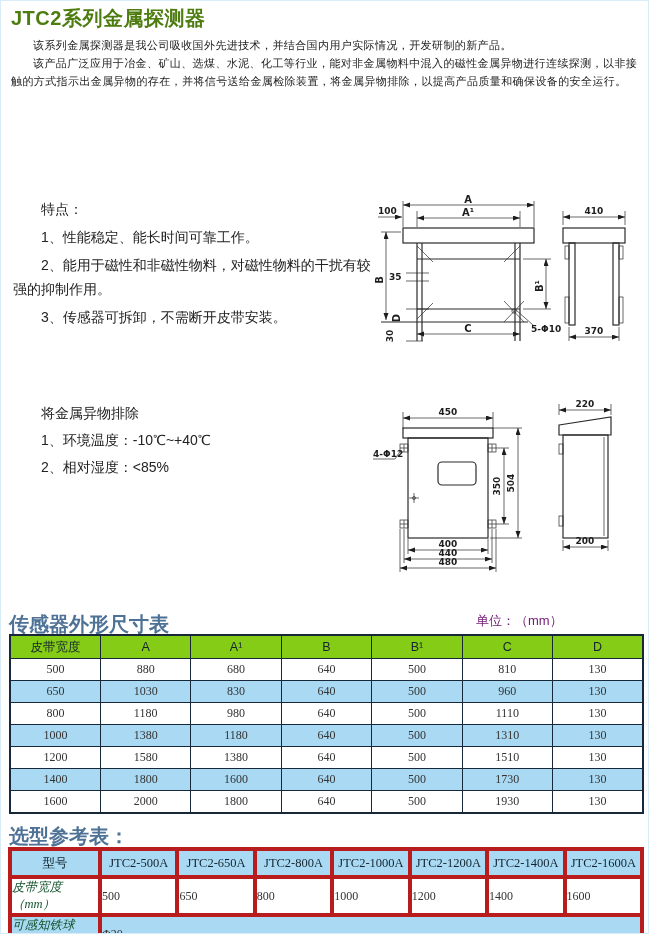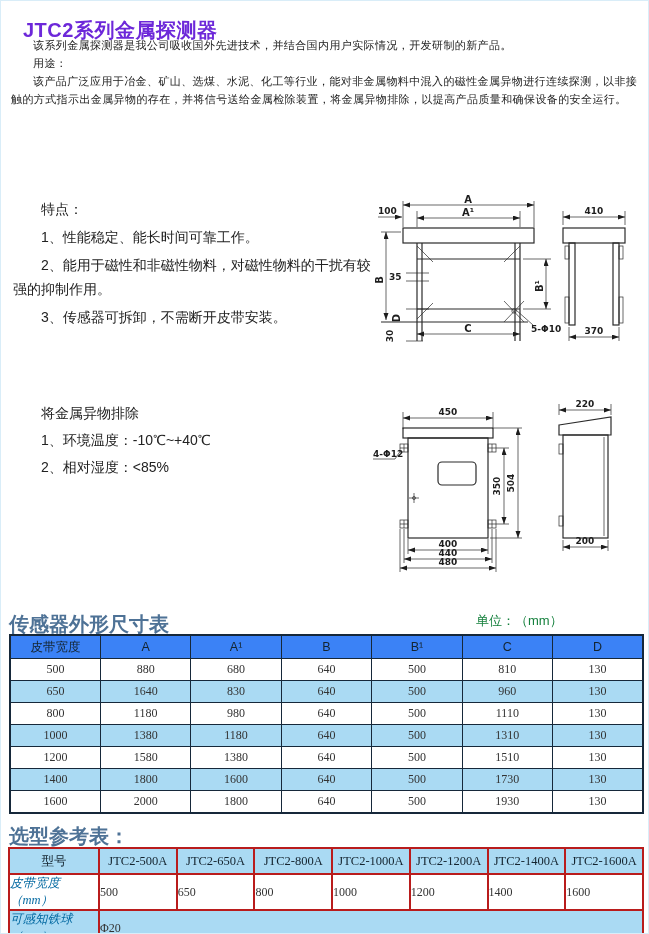--- a/index.html
+++ b/index.html
@@ -8,23 +8,23 @@
     background:#ffffff;
     position:relative;
     overflow:hidden;
     font-family:"Liberation Sans",sans-serif;
     color:#1b1b1b;
     border:1px solid #d9edf8;
     box-sizing:border-box;
   }
   .abs{position:absolute;}
   h1.title{
-    left:10px;top:4px;margin:12px;
+    left:10px;top:4px;margin:0;
     font-size:20px;font-weight:bold;
-    color:#6d28d9;
+    color:#4d7c0f;
     font-family:"Liberation Sans",sans-serif;
     letter-spacing:.5px;
   }
   .intro{left:10px;top:35px;width:631px;}
   .intro p{
     margin:0;
     font-family:"Liberation Serif","DejaVu Serif",serif;
     font-size:11px;line-height:18px;
     text-indent:2em;color:#1b1b1b;
     letter-spacing:.4px;
@@ -47,71 +47,70 @@
   svg line,svg rect,svg polygon,svg circle,svg path.obj{stroke:#2a2a2a;fill:none;}
   svg .obj{stroke-width:1.2;}
   svg .dim{stroke-width:.7;}
   svg .thin{stroke-width:.7;}
 
   .t1head{left:8px;top:610px;width:633px;height:20px;}
   .sec-title{
     font-size:20px;font-weight:bold;color:#4e7296;
     font-family:"Liberation Sans",sans-serif;
   }
-  .unit{position:absolute;left:467px;top:1px;font-size:13px;color:#15803d;font-weight:normal;}
+  .unit{position:absolute;left:467px;top:1px;font-size:13px;color:#701a75;font-weight:normal;}
 
   table{border-collapse:collapse;table-layout:fixed;}
   .spec{left:8px;top:633px;width:635px;}
   .spec th,.spec td{
     border:1px solid #16283a;
     text-align:center;vertical-align:middle;
     padding:0;
   }
   .spec{border:2px solid #16283a;}
   .spec th{
-    background:#3b82f6;height:22px;
+    background:#84cc16;height:22px;
     font-family:"Liberation Sans",sans-serif;
     font-size:12.5px;font-weight:normal;color:#14242f;
   }
   .spec td{
     height:21px;background:#ffffff;
     font-family:"Liberation Serif","DejaVu Serif",serif;
     font-size:12px;color:#333;
   }
   .spec tr.alt td{background:#aadaf3;}
 
   .t2title{left:8px;top:822px;width:300px;}
   .model{left:7px;top:846px;width:636px;border:2px solid #16283a;}
   .model th,.model td{
-    border:2px solid #b91c1c;vertical-align:middle;padding:0;
+    border:4px solid #b91c1c;vertical-align:middle;padding:0;
   }
   .model th{
     background:#aadaf3;height:24px;
     font-family:"Liberation Serif","DejaVu Serif",serif;
     font-size:12.5px;font-weight:normal;color:#14242f;
   }
   .model td{
     height:24px;background:#fff;
     font-family:"Liberation Serif","DejaVu Serif",serif;
     font-size:12px;color:#333;
   }
   .model td.rowlabel{
-    font-style:italic;font-size:12.5px;color:#0369a1;
+    font-style:italic;font-size:12.5px;color:#14532d;
   }
   .model tr.ballrow td{background:#aadaf3;}
   .model col.c0{width:90px;}
 </style>
 </head>
 <body>
 
 <h1 class="abs title">JTC2系列金属探测器</h1>
 
 <div class="abs intro">
   <p>该系列金属探测器是我公司吸收国外先进技术，并结合国内用户实际情况，开发研制的新产品。</p>
-  <p>用途：</p>
   <p>该产品广泛应用于冶金、矿山、选煤、水泥、化工等行业，能对非金属物料中混入的磁性金属异物进行连续探测，以非接触的方式指示出金属异物的存在，并将信号送给金属检除装置，将金属异物排除，以提高产品质量和确保设备的安全运行。</p>
 </div>
 
 <div class="abs features">
   <p>特点：</p>
   <p>1、性能稳定、能长时间可靠工作。</p>
   <p>2、能用于磁性和非磁性物料，对磁性物料的干扰有较强的抑制作用。</p>
   <p>3、传感器可拆卸，不需断开皮带安装。</p>
 </div>
 
@@ -311,21 +310,21 @@
         <td>500</td>
         <td>880</td>
         <td>680</td>
         <td>640</td>
         <td>500</td>
         <td>810</td>
         <td>130</td>
       </tr>
       <tr class="alt">
         <td>650</td>
-        <td>1640</td>
+        <td>1030</td>
         <td>830</td>
         <td>640</td>
         <td>500</td>
         <td>960</td>
         <td>130</td>
       </tr>
       <tr>
         <td>800</td>
         <td>1180</td>
         <td>980</td>

